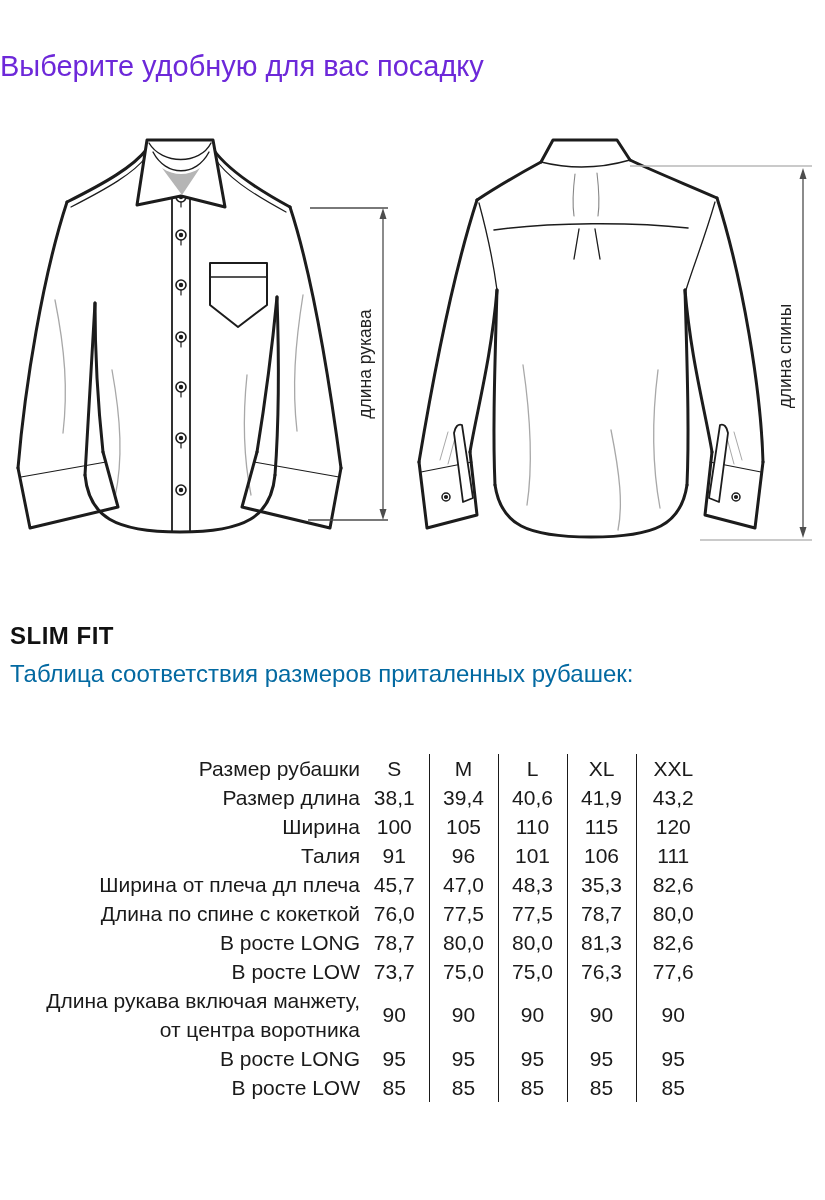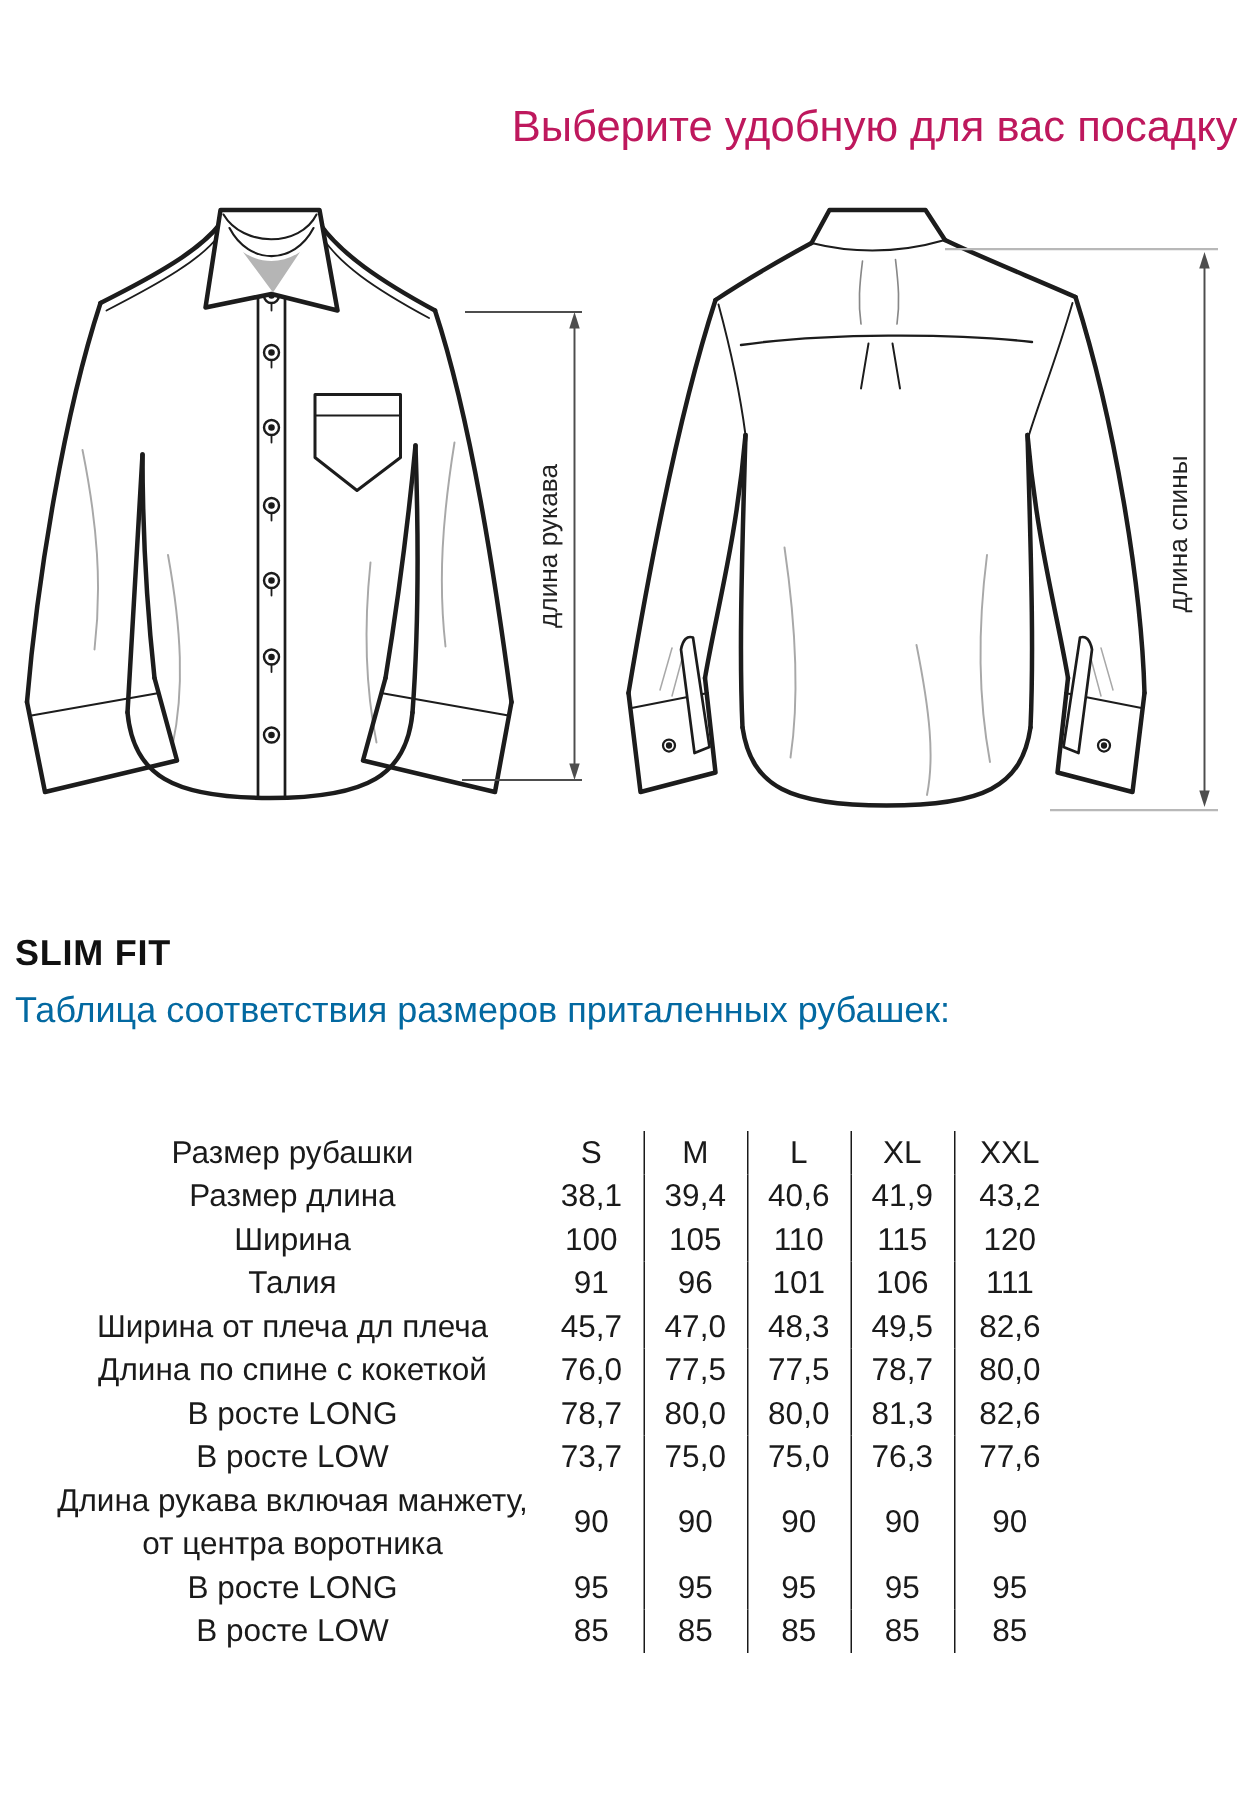--- a/index.html
+++ b/index.html
@@ -1,37 +1,37 @@
 <!DOCTYPE html>
 <html><head>
 <meta charset="utf-8">
 <style>
   html,body{margin:0;padding:0;background:#fff;}
   .page{
     position:relative;width:825px;height:1200px;background:#ffffff;
     font-family:"Liberation Sans", sans-serif;color:#1a1a1a;overflow:hidden;
   }
   .title{
-    position:absolute;top:50px;left:0;width:825px;text-align:right;
-    font-size:29px;line-height:32px;color:#be185d;margin-top:19px;
+    position:absolute;top:50px;left:0;width:825px;text-align:left;
+    font-size:29px;line-height:32px;color:#6d28d9;
   }
   .drawing-svg{position:absolute;top:130px;left:0;}
   .fit-heading{
     position:absolute;top:622px;left:10px;font-size:24px;line-height:28px;
     font-weight:bold;color:#111;letter-spacing:.5px;text-align:right;
   }
   .fit-subtitle{
     position:absolute;top:659px;left:10px;font-size:24px;line-height:30px;color:#0369a1;
   }
   table.size-table{
     position:absolute;left:30px;top:754px;border-collapse:collapse;
     table-layout:fixed;width:680px;font-size:21px;color:#1a1a1a;
   }
   table.size-table td{padding:0;height:29px;vertical-align:middle;white-space:nowrap;}
-  td.lbl{text-align:center;}
+  td.lbl{text-align:right;}
   td.val{text-align:center;}
   td.sep{border-left:1.5px solid #1a1a1a;}
   tr.tall td{height:58px;}
   tr.tall td.lbl div{line-height:29px;}
   svg text{font-family:"Liberation Sans", sans-serif;}
 </style>
 </head>
 <body>
 
 <div class="page">
@@ -221,21 +221,21 @@
         <td class="val sep">96</td>
         <td class="val sep">101</td>
         <td class="val sep">106</td>
         <td class="val sep">111</td>
       </tr>
       <tr>
         <td class="lbl">Ширина от плеча дл плеча</td>
         <td class="val">45,7</td>
         <td class="val sep">47,0</td>
         <td class="val sep">48,3</td>
-        <td class="val sep">49,5</td>
+        <td class="val sep">35,3</td>
         <td class="val sep">82,6</td>
       </tr>
       <tr>
         <td class="lbl">Длина по спине с кокеткой</td>
         <td class="val">76,0</td>
         <td class="val sep">77,5</td>
         <td class="val sep">77,5</td>
         <td class="val sep">78,7</td>
         <td class="val sep">80,0</td>
       </tr>

